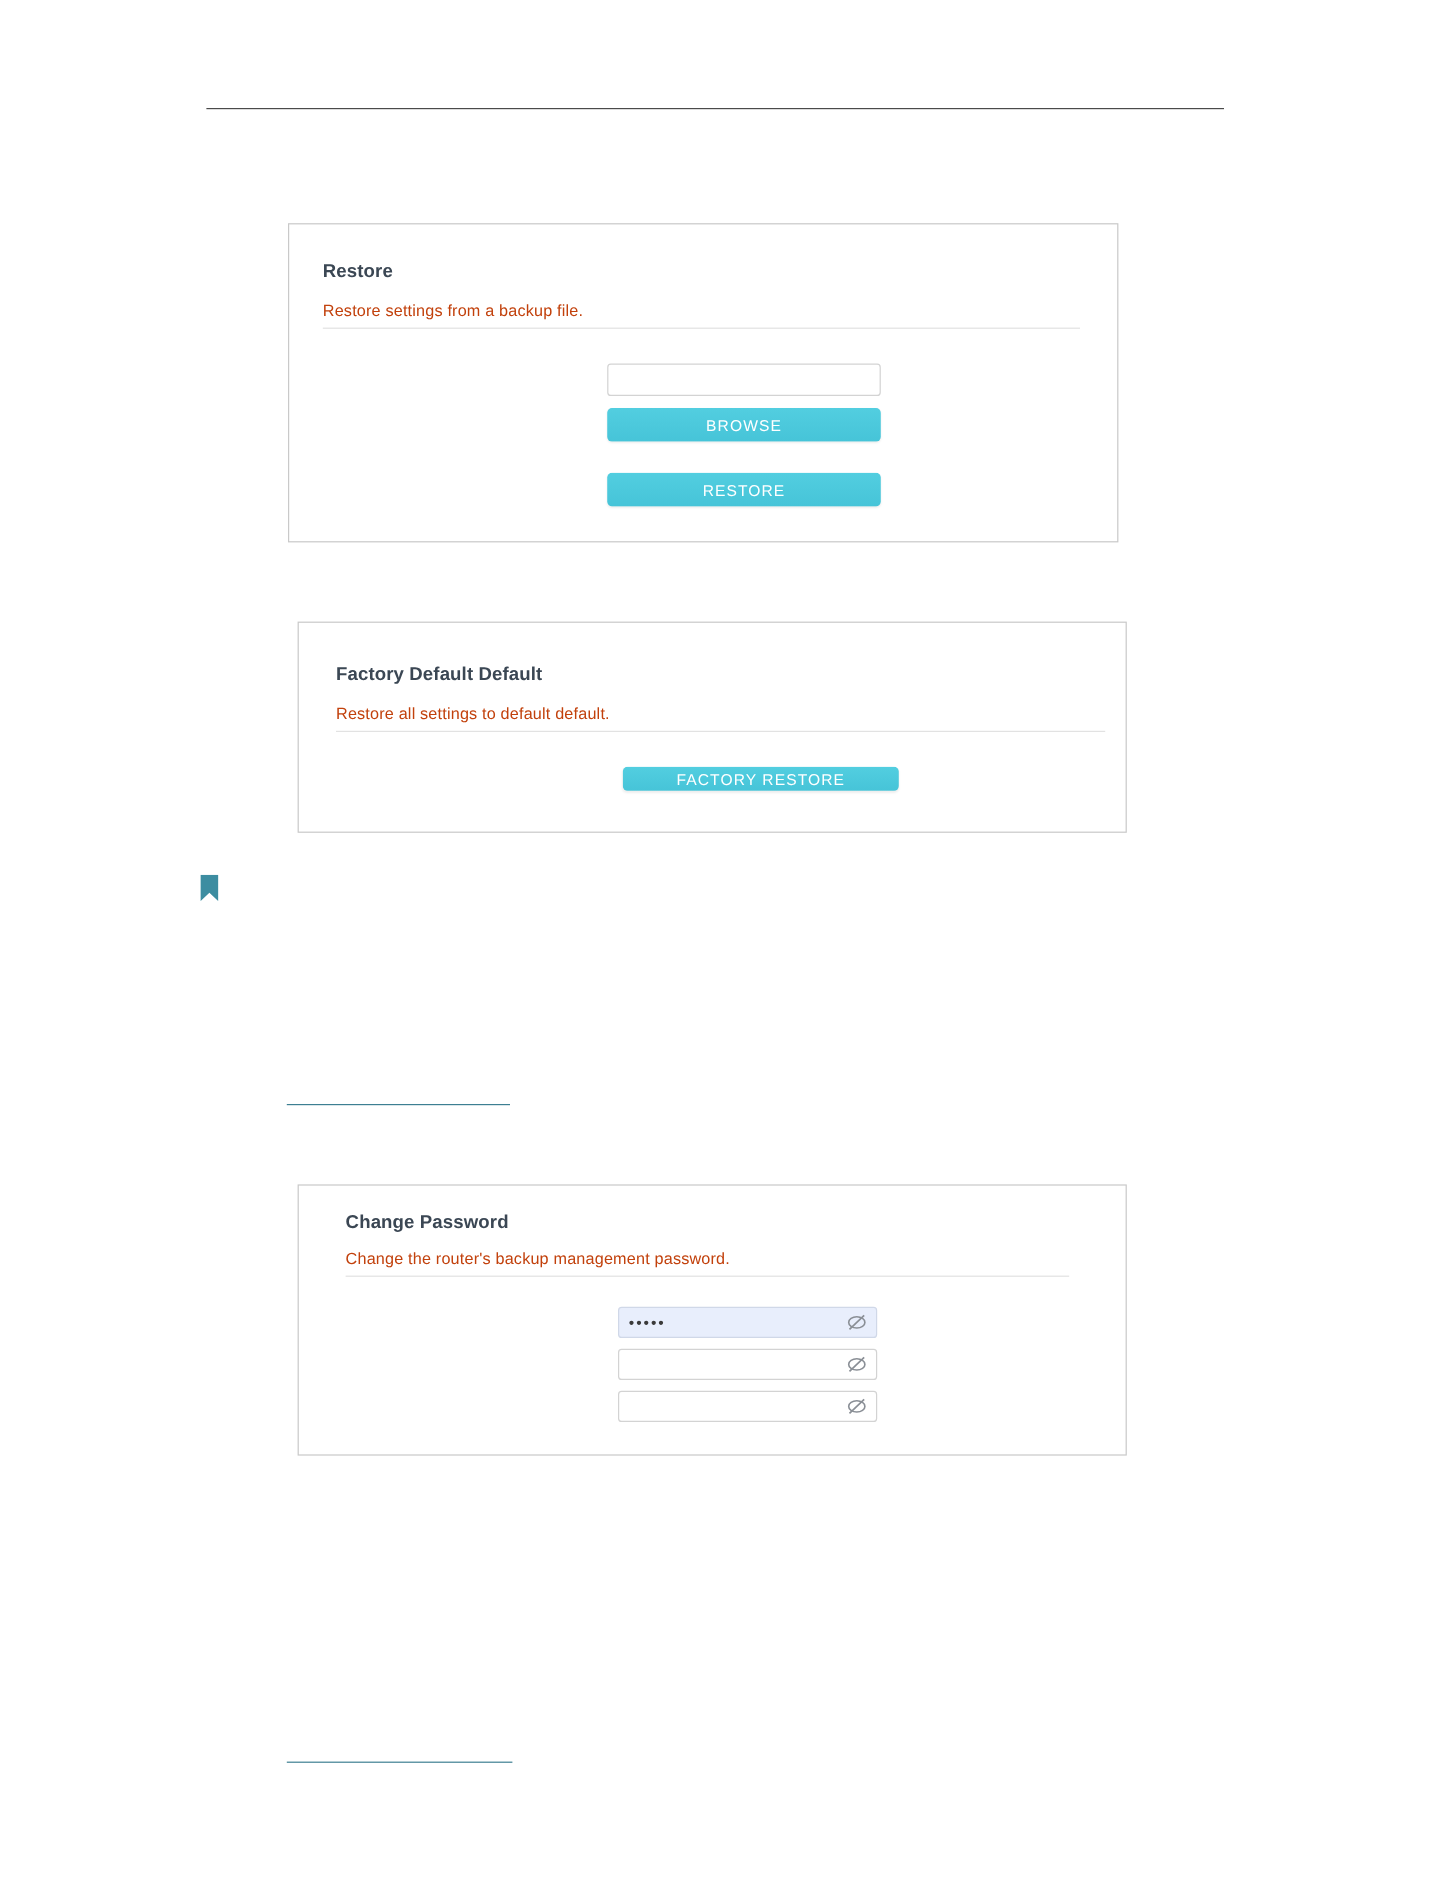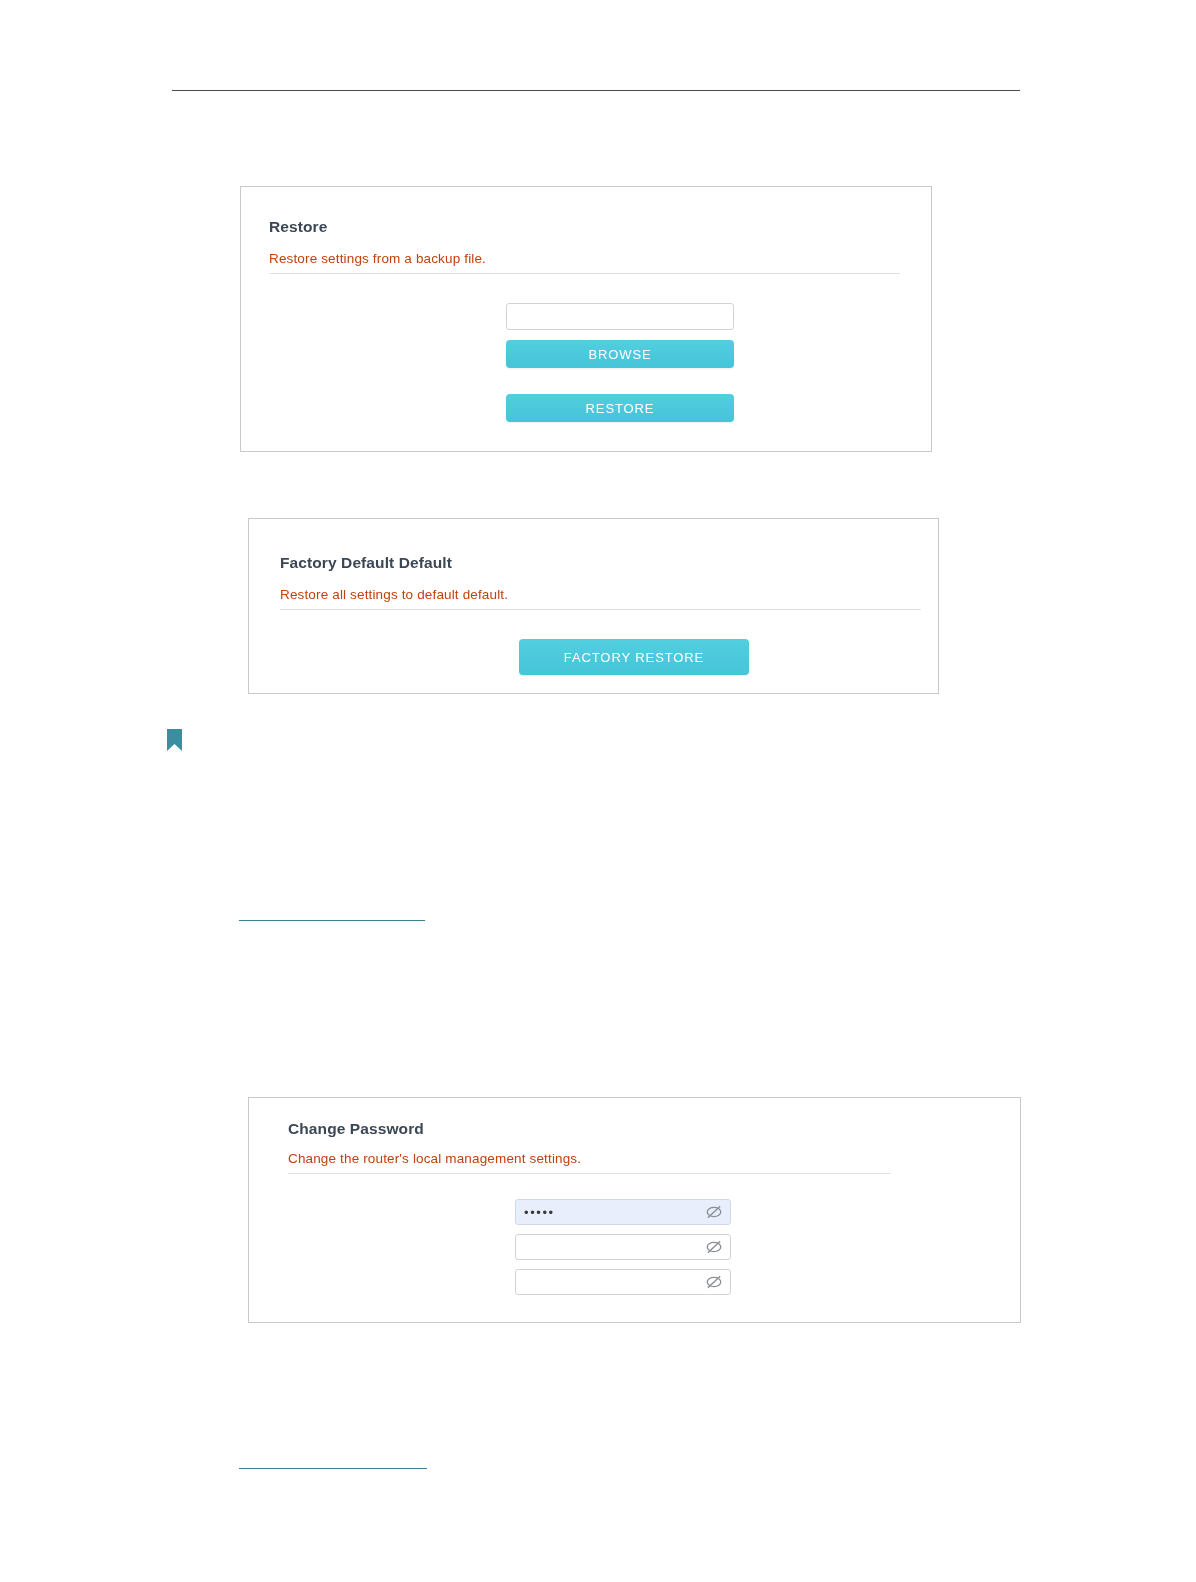--- a/index.html
+++ b/index.html
@@ -175,36 +175,36 @@
 </div>
 
 <div class="panel" style="left:248px; top:518px; width:691px; height:176px;">
 
   <div class="panel-title" style="left:31px; top:35px;">Factory Default Default</div>
 
   <div class="panel-subtitle" style="left:31px; top:68px;">Restore all settings to default default.</div>
 
   <div class="panel-divider" style="left:31px; top:90px; width:641px;"></div>
 
-  <button class="btn" style="left:270px; top:120px; width:230px; height:36px;">FACTORY RESTORE</button>
+  <button class="btn" style="left:270px; top:120px; width:230px; height:20px;">FACTORY RESTORE</button>
 </div>
 
 <div class="note-bookmark" style="left:167px; top:729px;">
   <svg viewBox="0 0 15 22" width="15" height="22" aria-hidden="true">
     <path d="M0 0 H15 V22 L7.5 15 L0 22 Z" fill="#3d8da1"></path>
   </svg>
 </div>
 
 <div class="link-rule" style="left:239px; top:920px; width:186px;"></div>
 
-<div class="panel" style="left:248px; top:1097px; width:773px; height:226px;">
+<div class="panel" style="left:248px; top:987px; width:691px; height:226px;">
 
   <div class="panel-title" style="left:39px; top:22px;">Change Password</div>
 
-  <div class="panel-subtitle" style="left:39px; top:53px;">Change the router's local management settings.</div>
+  <div class="panel-subtitle" style="left:39px; top:53px;">Change the router's backup management password.</div>
 
   <div class="panel-divider" style="left:39px; top:75px; width:603px;"></div>
 
   <div class="field-label" style="left:295px; top:1114px; top:107px; width:160px;">Old Password:</div>
   <div class="pw-wrap" style="left:266px; top:101px; width:216px; height:26px;">
     <input class="text-input autofill" type="text" readonly="" style="width: 216px; height: 26px;" placeholder="">
     <span class="pw-dots">•••••</span>
     <span class="eye-off-icon">
       <svg viewBox="0 0 20 20" width="18" height="18" aria-hidden="true">
         <ellipse cx="10" cy="10" rx="7.5" ry="5.2" fill="none" stroke="#8a8f96" stroke-width="1.5"></ellipse>

